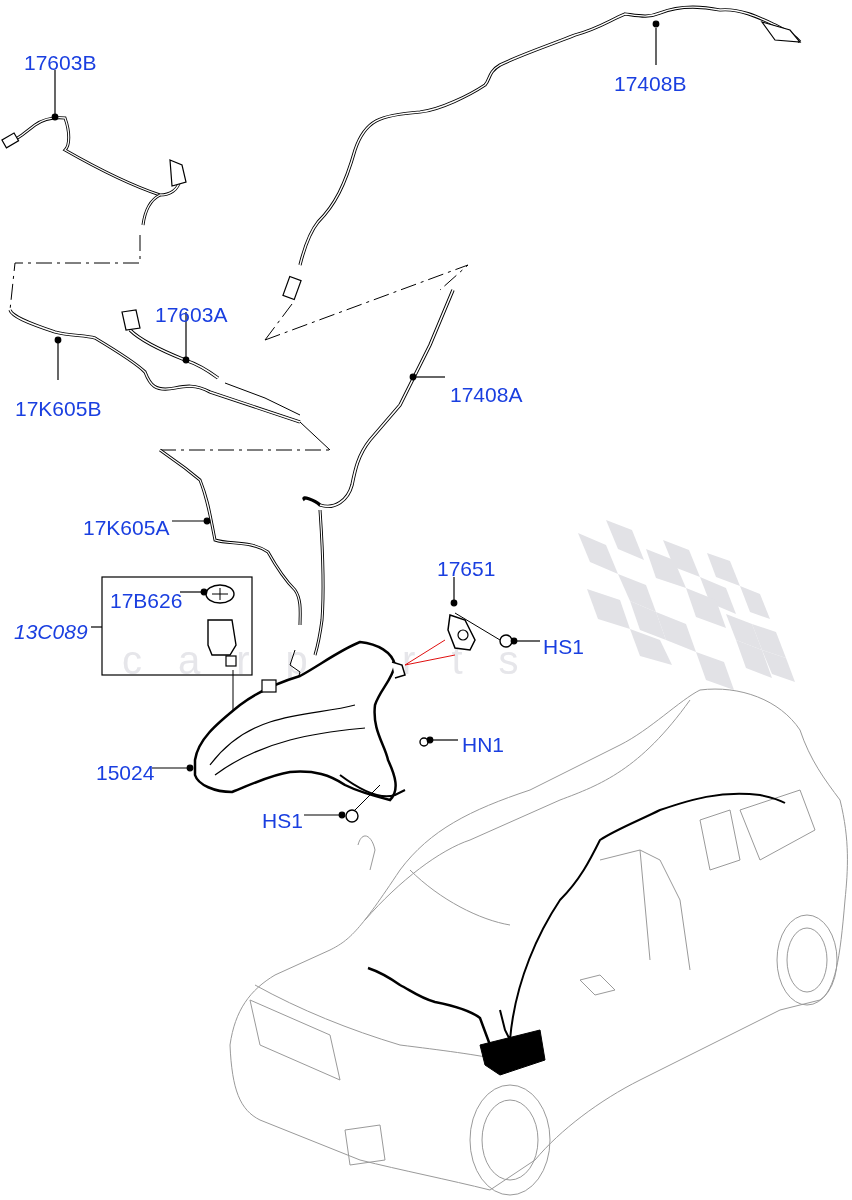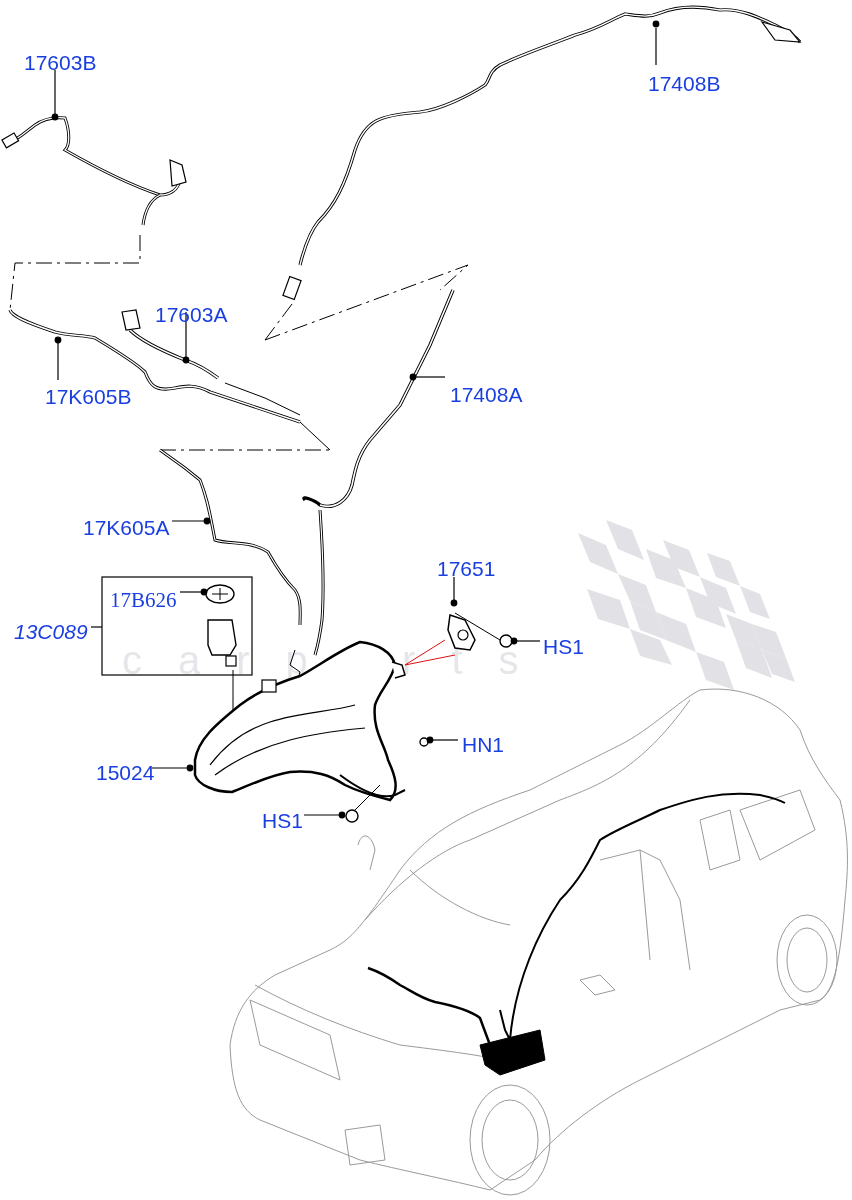--- a/index.html
+++ b/index.html
@@ -171,25 +171,25 @@
     </g>
 
     <g stroke="#000" fill="none">
       <path d="M368,968 C380,972 390,978 400,985 C410,990 420,998 435,1002 C450,1005 470,1010 480,1018 L490,1045" stroke-width="2.5"></path>
       <path d="M500,1010 L505,1030 L510,1040 C515,980 540,930 560,900 C580,880 590,860 600,840 C615,830 640,820 660,810 C690,800 720,790 760,795 C775,798 780,800 785,803" stroke-width="2"></path>
       <path d="M480,1045 L520,1035 L540,1030 L545,1060 L530,1065 L500,1075 L485,1065 Z" fill="#000" stroke-width="1"></path>
     </g>
   </svg>
 
   <div class="callout" style="left:24px; top:52px;">17603B</div>
-  <div class="callout" style="left:614px; top:73px;margin-left:34px;">17408B</div>
+  <div class="callout" style="left:614px; top:73px;">17408B</div>
   <div class="callout" style="left:155px; top:304px;">17603A</div>
-  <div class="callout" style="left:15px; top:386px;margin-left:30px;">17K605B</div>
+  <div class="callout" style="left:15px; top:398px;">17K605B</div>
   <div class="callout" style="left:450px; top:384px;">17408A</div>
   <div class="callout" style="left:83px; top:517px;">17K605A</div>
   <div class="callout" style="left:437px; top:558px;">17651</div>
-  <div class="callout" style="left:110px; top:590px;font-family:Liberation Serif, serif;">17B626</div>
+  <div class="callout" style="left:110px; top:590px;">17B626</div>
   <div class="callout" style="left:14px; top:621px;font-style:italic;">13C089</div>
   <div class="callout" style="left:543px; top:636px;">HS1</div>
   <div class="callout" style="left:462px; top:734px;">HN1</div>
   <div class="callout" style="left:96px; top:762px;">15024</div>
   <div class="callout" style="left:262px; top:810px;">HS1</div>
 </div>
 
 </body></html>

